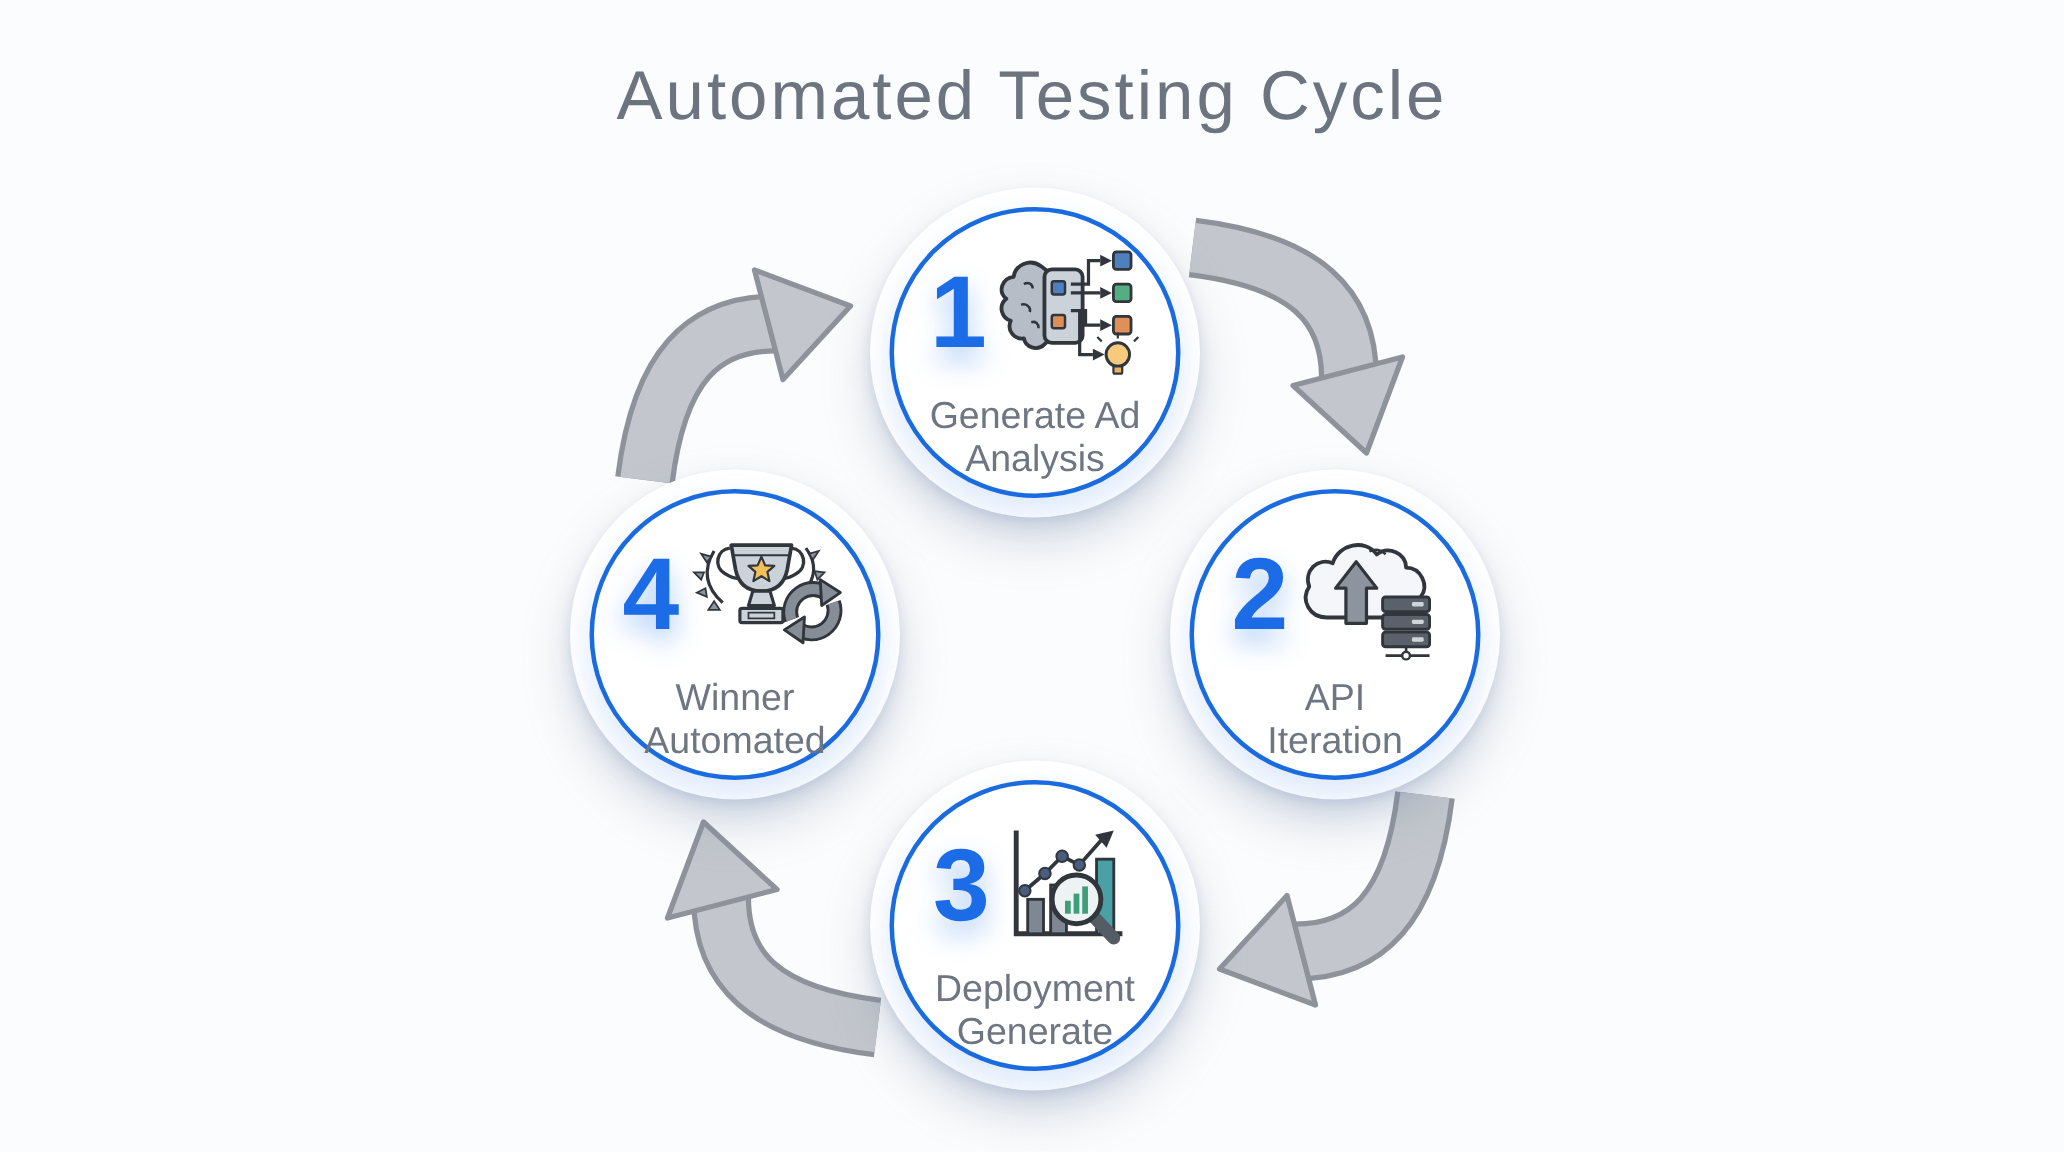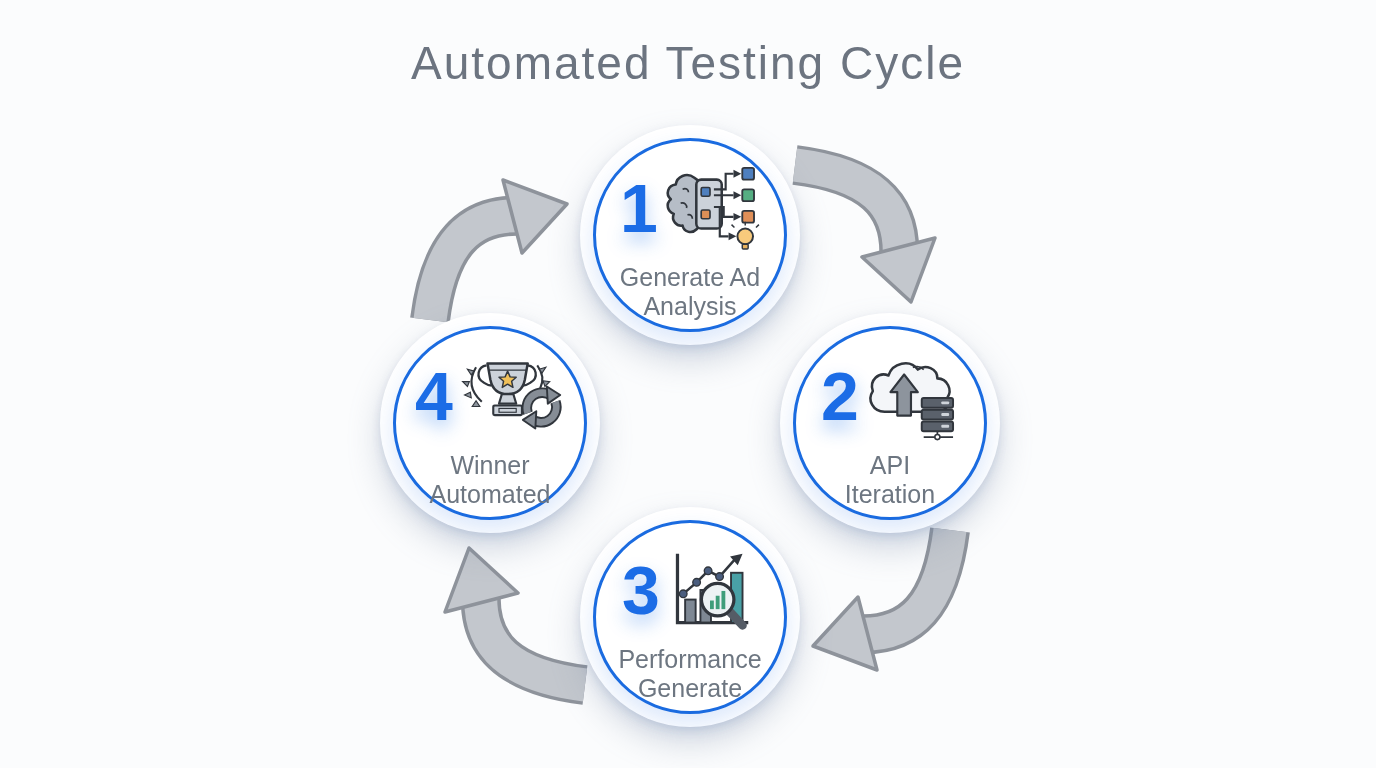--- a/index.html
+++ b/index.html
@@ -130,21 +130,21 @@
           <circle cx="48" cy="26" r="4" fill="#4a5d7e" stroke="#31363d" stroke-width="1.4"></circle>
           <circle cx="60" cy="32" r="4" fill="#4a5d7e" stroke="#31363d" stroke-width="1.4"></circle>
           <line x1="70" y1="68" x2="84" y2="83" stroke="#555c66" stroke-width="9" stroke-linecap="round"></line>
           <circle cx="58" cy="56" r="17" fill="#edf2f4" stroke="#31363d" stroke-width="3.4"></circle>
           <rect x="50" y="57" width="4" height="9" fill="#3f9d7a"></rect>
           <rect x="56" y="52" width="4" height="14" fill="#3f9d7a"></rect>
           <rect x="62" y="47" width="4" height="19" fill="#3f9d7a"></rect>
         </svg>
       </div>
       <div class="node-label">
-        <span>Performance</span><br>
+        <span>Deployment</span><br>
         <span>Generate</span>
       </div>
     </div>
   </div>
 
   <div class="node node-4">
     <div class="ring">
       <div class="node-row">
         <div class="step-number">4</div>
         <svg width="110" height="88" viewBox="0 0 115 92">

